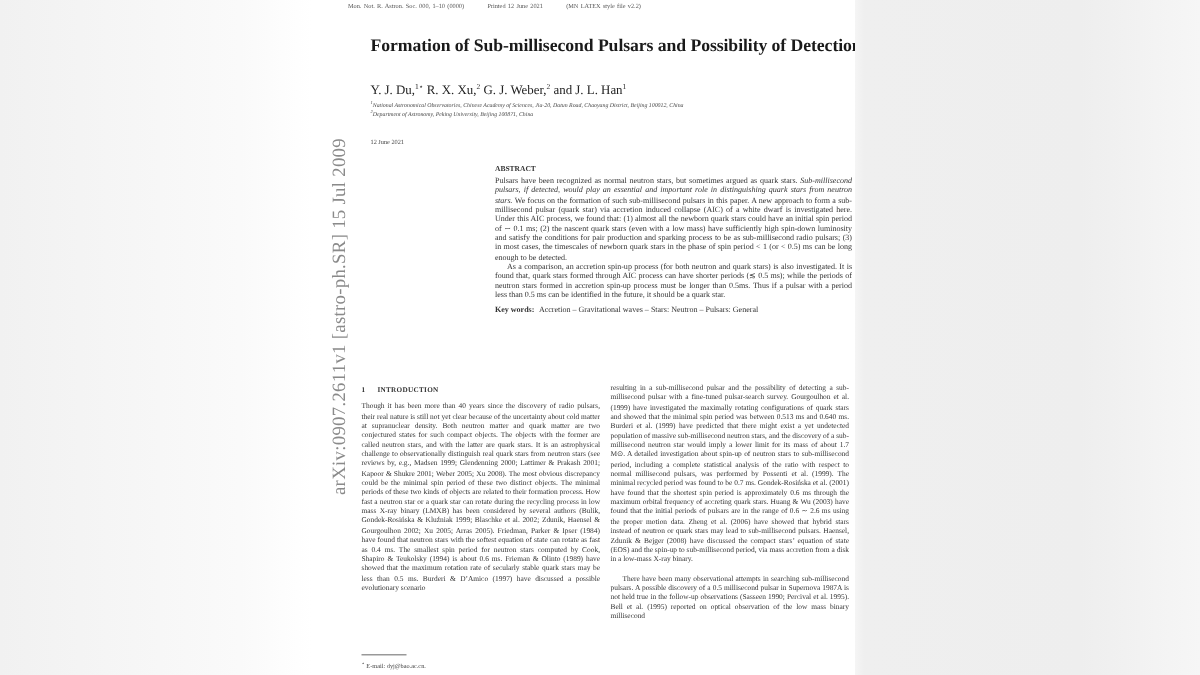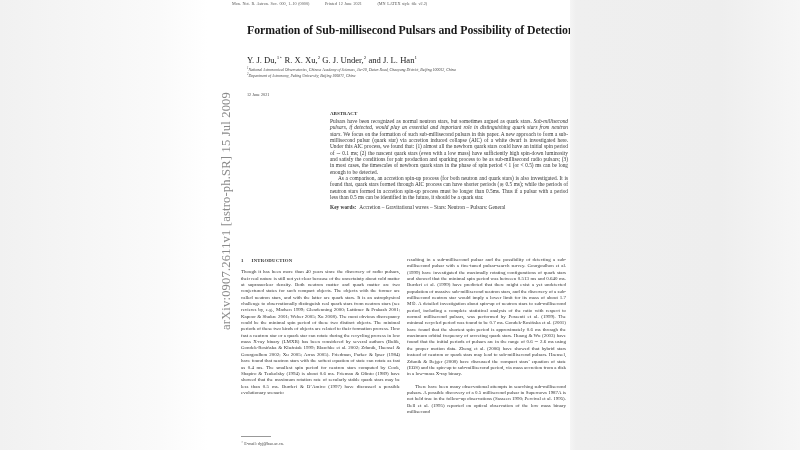--- a/index.html
+++ b/index.html
@@ -68,21 +68,21 @@
 <div class="page">
   <div class="header-line">
     <span>Mon. Not. R. Astron. Soc. 000, 1–10 (0000)</span>
     <span>Printed 12 June 2021</span>
     <span>(MN LATEX style file v2.2)</span>
   </div>
 
   <div class="title">Formation of Sub-millisecond Pulsars and Possibility of Detection</div>
 
   <div class="authors">
-    <span>Y. J. Du,</span><sup>1⋆</sup><span> R. X. Xu,</span><sup>2</sup><span> G. J. Under,</span><sup>2</sup><span> and  J. L. Han</span><sup>1</sup>
+    <span>Y. J. Du,</span><sup>1⋆</sup><span> R. X. Xu,</span><sup>2</sup><span> G. J. Weber,</span><sup>2</sup><span> and  J. L. Han</span><sup>1</sup>
   </div>
 
   <div class="affil" style="top:66px;">
     <sup>1</sup><span>National Astronomical Observatories, Chinese Academy of Sciences, Jia-20, Datun Road, Chaoyang District, Beijing 100012, China</span>
   </div>
   <div class="affil" style="top:72px;">
     <sup>2</sup><span>Department of Astronomy, Peking University, Beijing 100871, China</span>
   </div>
 
   <div class="date">12 June 2021</div>

